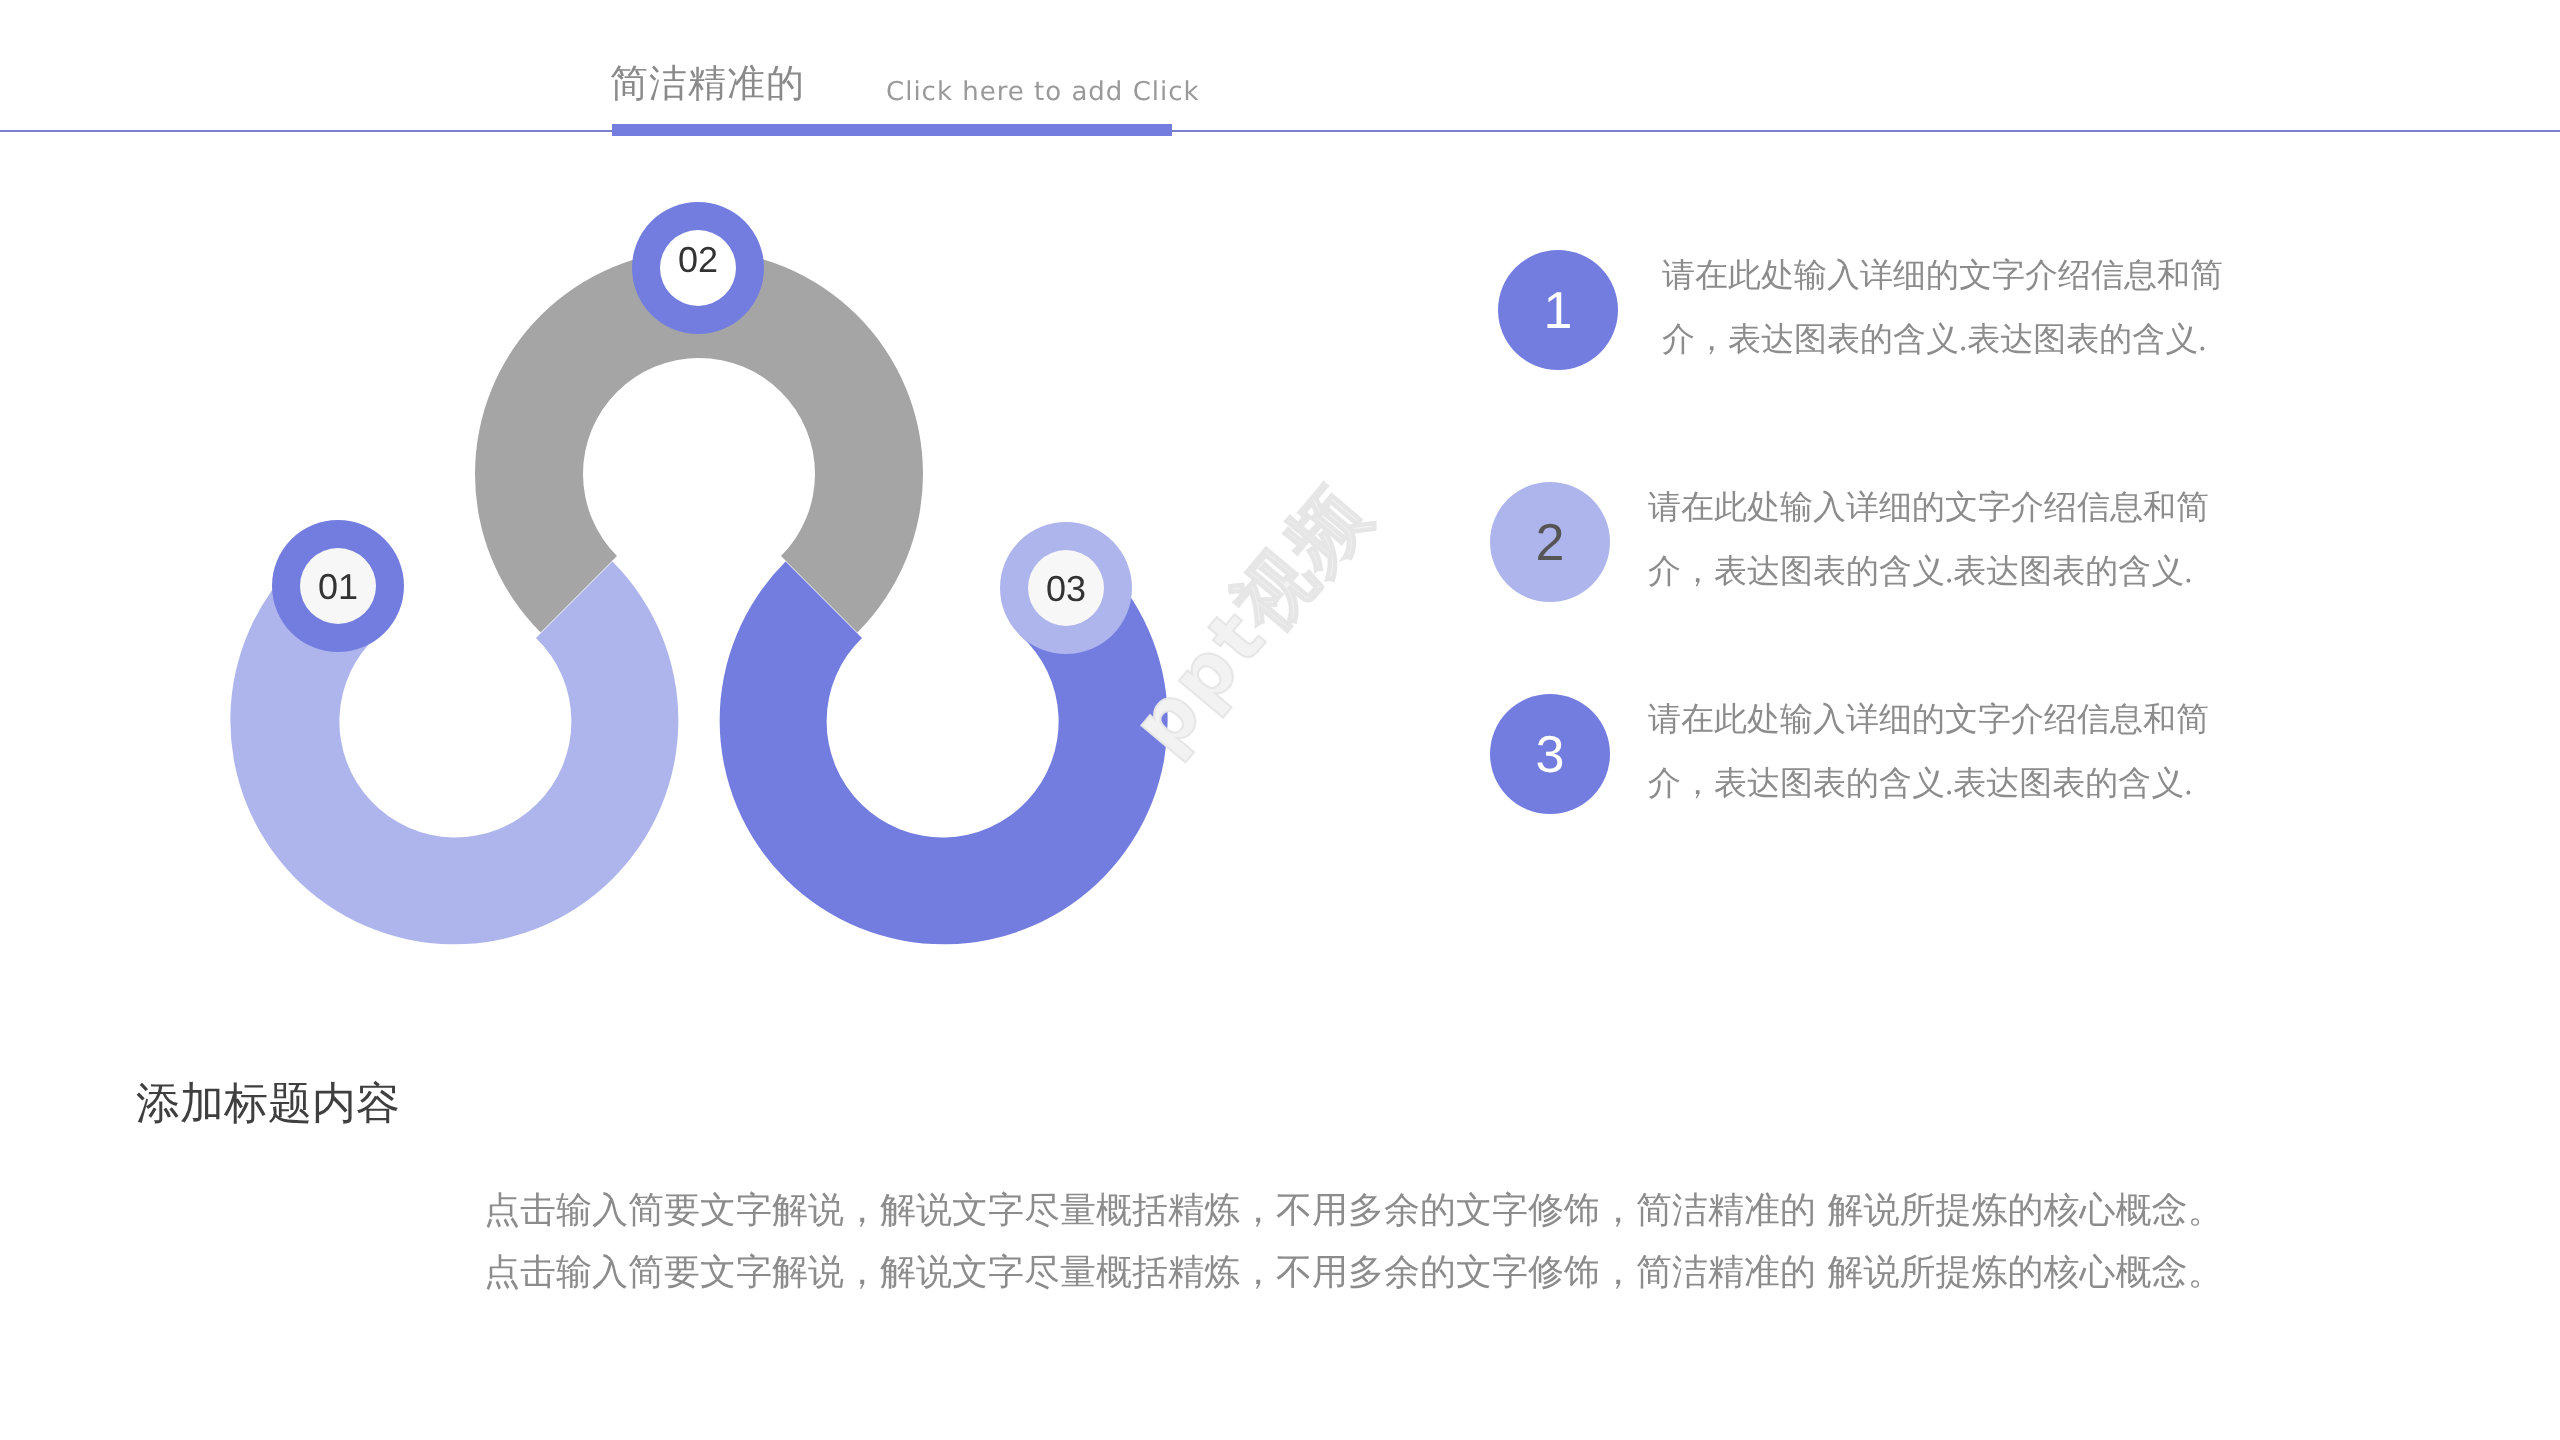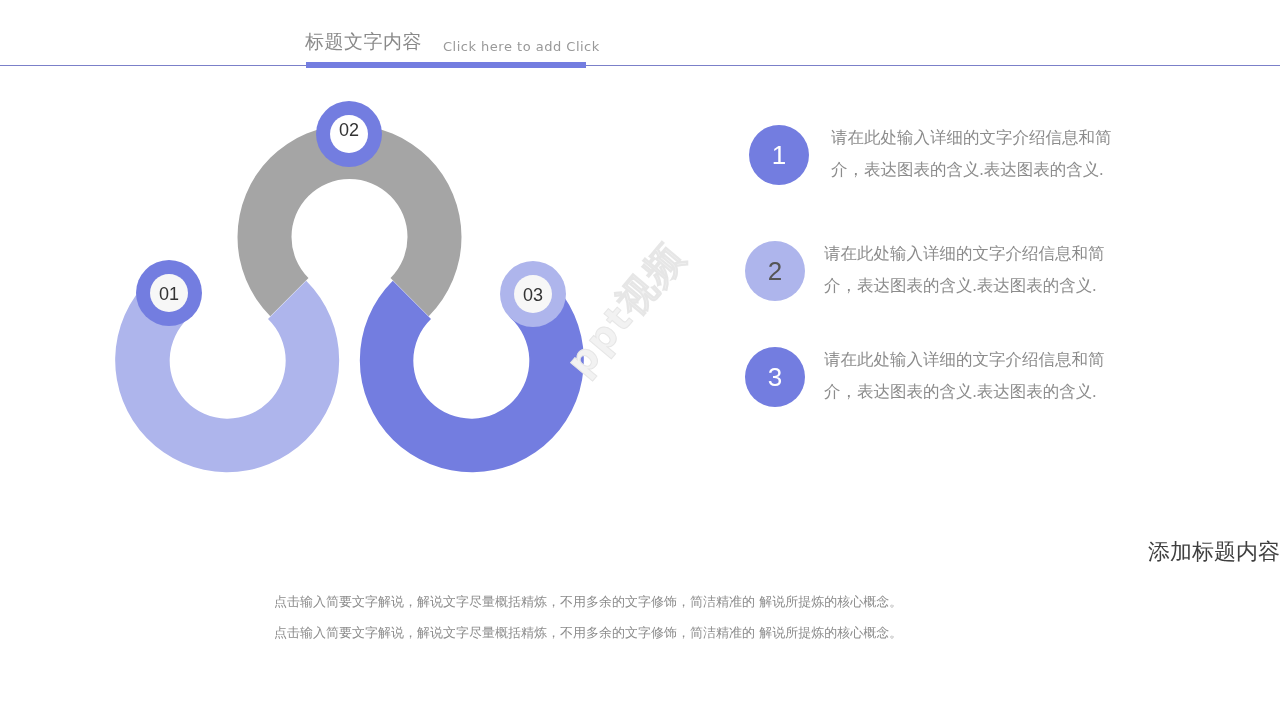--- a/index.html
+++ b/index.html
@@ -10,33 +10,33 @@
   .hdr-title { position:absolute; left:305px; top:29px; font-size:19px; color:#8a8a8a; letter-spacing:0.5px; }
   .hdr-sub { position:absolute; left:443px; top:39px; font-size:13px; color:#999999;
              font-family:"DejaVu Sans", sans-serif; letter-spacing:0.5px; }
   svg.diagram { position:absolute; left:0; top:0; }
   .badge-num { font-family:"Liberation Sans", sans-serif; font-size:18px; fill:#333333; }
   .item { position:absolute; }
   .item .circle { position:absolute; width:60px; height:60px; border-radius:50%;
                   display:flex; align-items:center; justify-content:center;
                   font-family:"Liberation Sans", sans-serif; font-size:26px; font-weight:300; }
   .item .txt { position:absolute; font-size:16.5px; line-height:32px; color:#8c8c8c; width:330px;font-family:Liberation Serif, serif; }
-  .bottom-title { position:absolute; left:0; width:1280px; top:537px; text-align:right;
+  .bottom-title { position:absolute; left:0; width:1280px; top:537px; text-align:left;
                   font-size:22px; color:#3f3f3f; padding-left:68px; box-sizing:border-box; }
-  .bottom-line { position:absolute; left:242px; font-size:13px; color:#8c8c8c; white-space:nowrap;margin-left:32px; }
+  .bottom-line { position:absolute; left:242px; font-size:18px; color:#8c8c8c; white-space:nowrap; }
   .watermark { position:absolute; left:575px; top:345px; font-size:38px; color:#f2f2f2;
                transform:rotate(-50deg); transform-origin:left center; font-weight:bold;
                -webkit-text-stroke:1px #e6e6e6; letter-spacing:2px; }
 </style>
 </head>
 <body>
 
 <div class="hdr-line"></div>
 <div class="hdr-bar"></div>
-<div class="hdr-title">标题文字内容</div>
+<div class="hdr-title">简洁精准的</div>
 <div class="hdr-sub">Click here to add Click</div>
 
 <svg class="diagram" width="1280" height="720" viewBox="0 0 1280 720">
 
   <path fill="#a5a5a5" d="M 270.3 316.2
            A 112 112 0 1 1 428.7 316.2
            L 390.5 278.0
            A 58 58 0 1 0 308.5 278.0 Z"></path>
 
   <path fill="#aeb5ec" d="M 306.2 280.8

